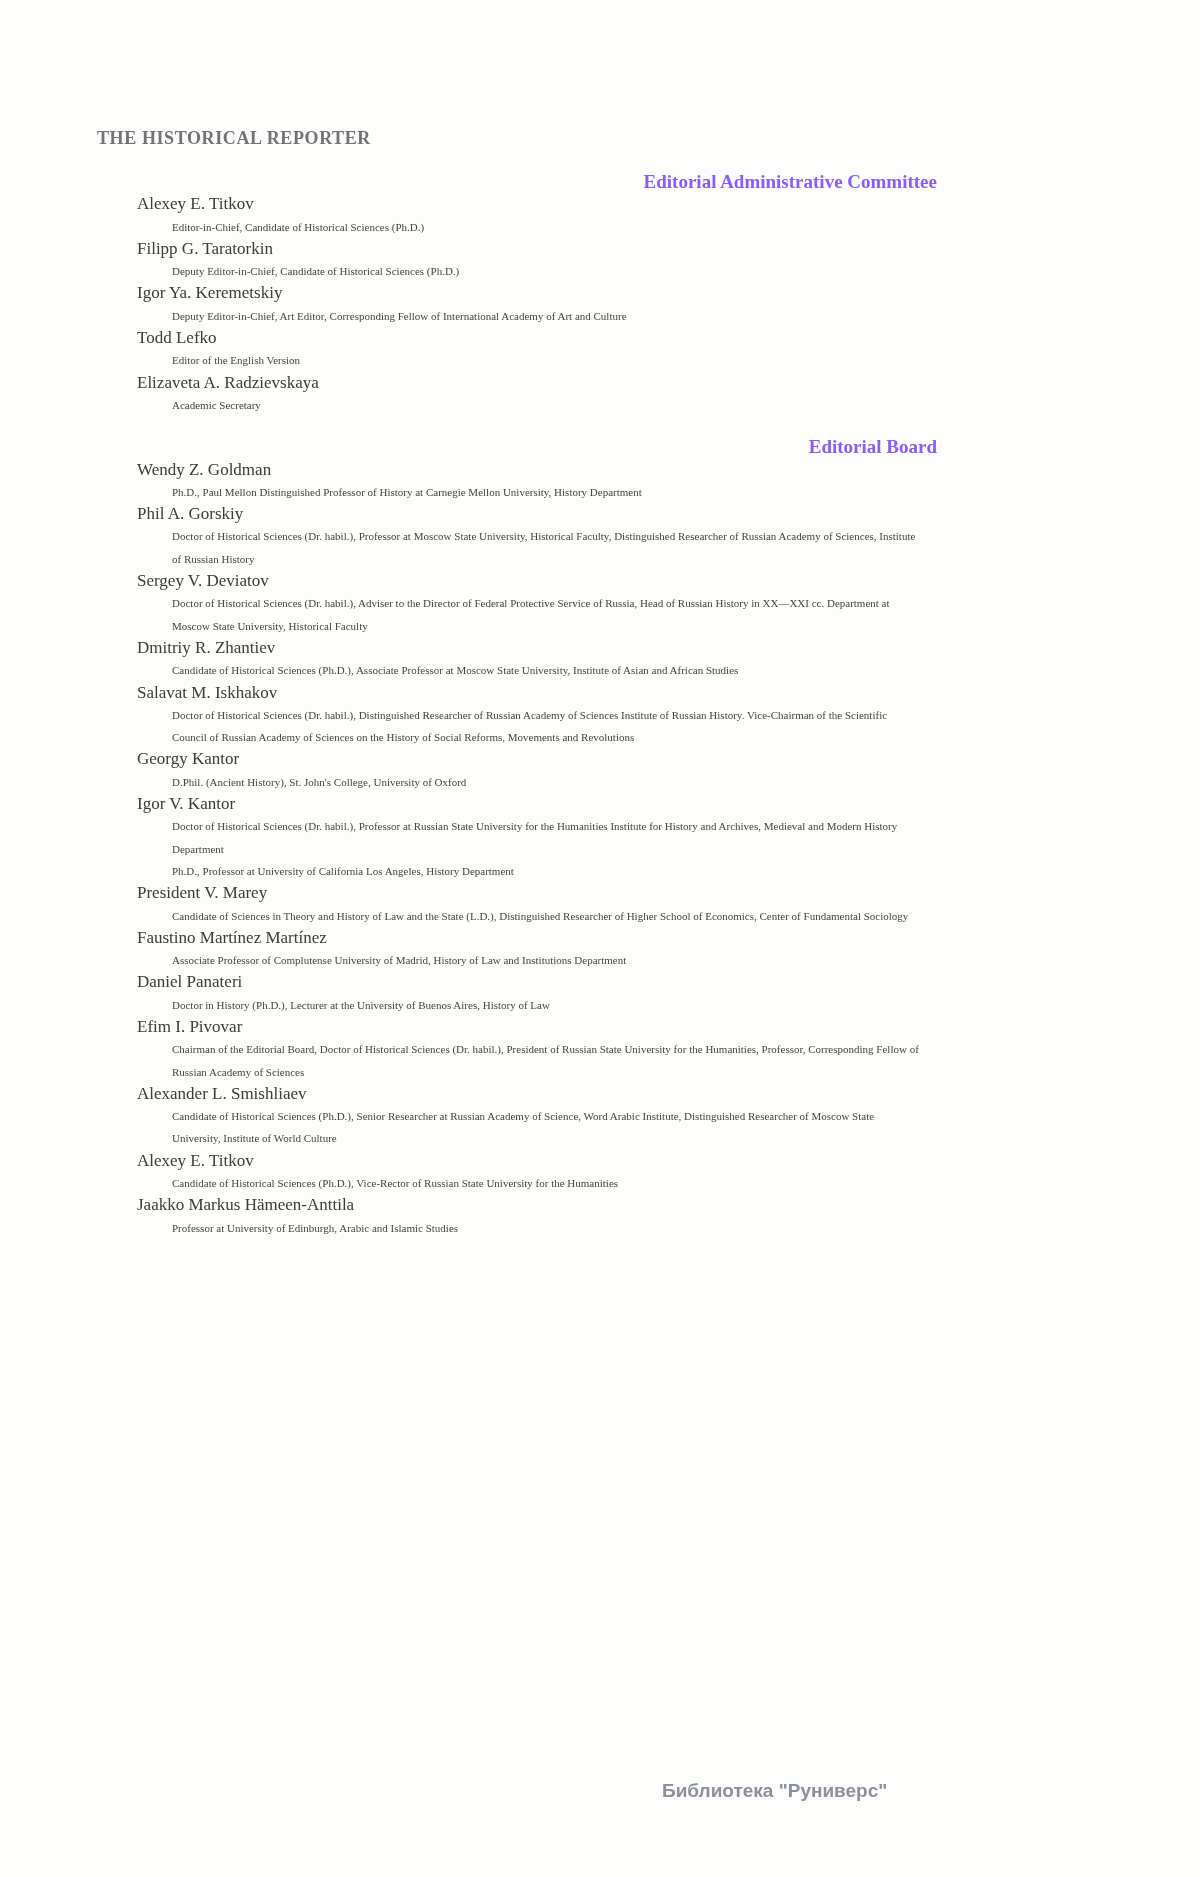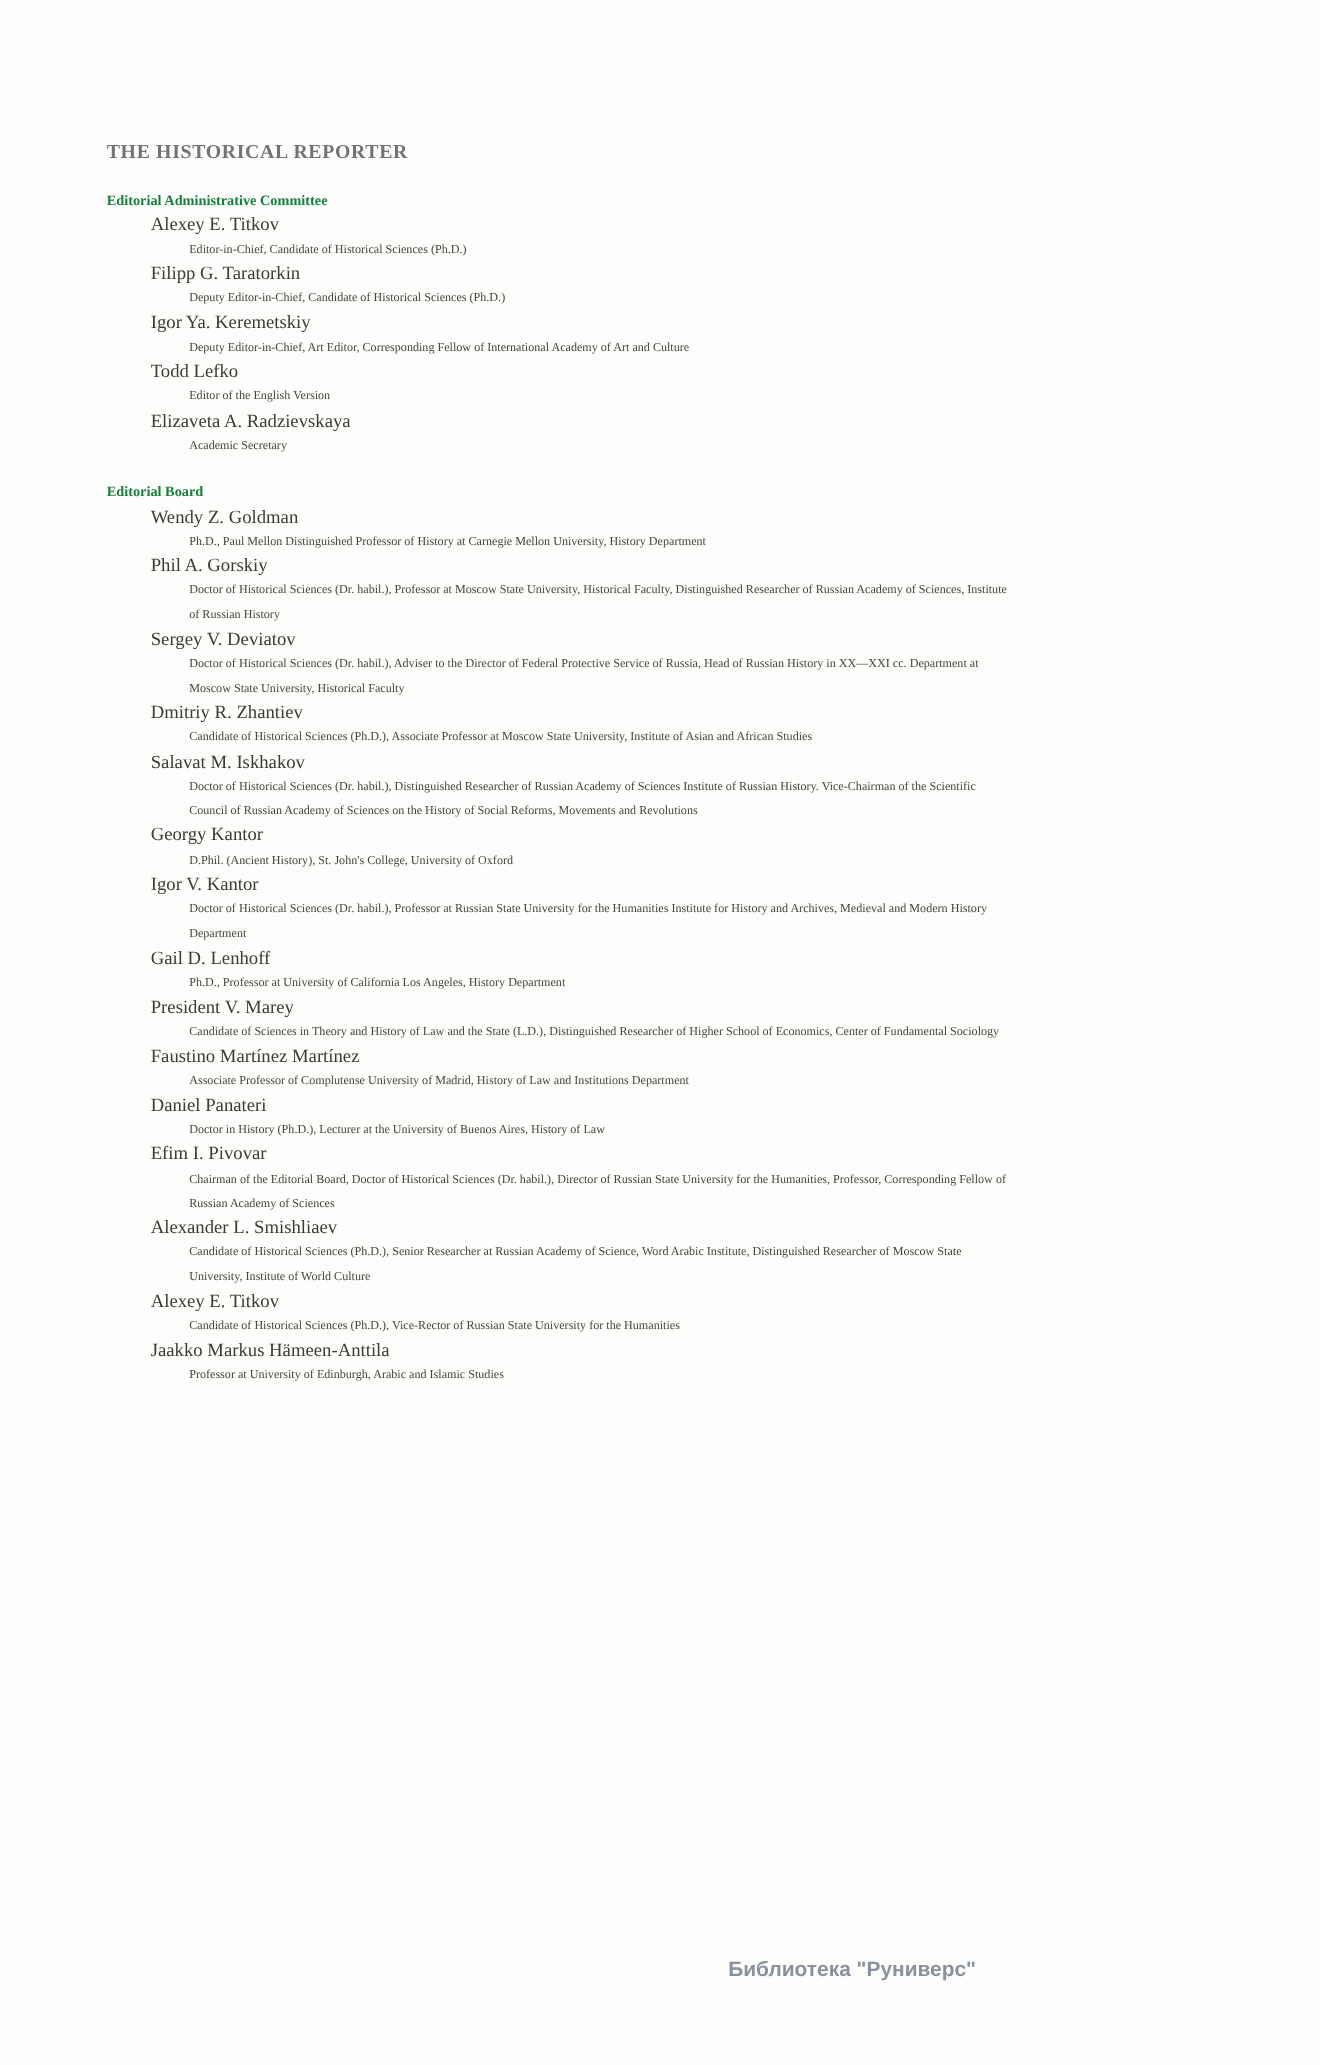--- a/index.html
+++ b/index.html
@@ -25,25 +25,26 @@
     font-size: 18px;
     font-weight: bold;
     letter-spacing: 0.6px;
     margin: 0 0 22px 0;
     color: #737373;
   }
   .section {
     margin-top: 20px;
   }
   .section-heading {
-    font-size: 13px;
+    font-size: 19px;
     font-weight: bold;
     margin: 0;
     line-height: 22.3px;
-    color: #15803d;
+    color: #8b5cf6;
+    text-align: right;
   }
   .member-name {
     font-weight: normal;
     font-size: 17px;
     line-height: 22.3px;
     margin-left: 40px;
     color: #3c3b35;
   }
   .member-role {
     font-size: 11px;
@@ -90,30 +91,29 @@
         <div class="member-name">Sergey V. Deviatov</div>
         <div class="member-role">Doctor of Historical Sciences (Dr. habil.), Adviser to the Director of Federal Protective Service of Russia, Head of Russian History in XX—XXI cc. Department at Moscow State University, Historical Faculty</div>
         <div class="member-name">Dmitriy R. Zhantiev</div>
         <div class="member-role">Candidate of Historical Sciences (Ph.D.), Associate Professor at Moscow State University, Institute of Asian and African Studies</div>
         <div class="member-name">Salavat M. Iskhakov</div>
         <div class="member-role">Doctor of Historical Sciences (Dr. habil.), Distinguished Researcher of Russian Academy of Sciences Institute of Russian History.  Vice-Chairman of the Scientific Council of Russian Academy of Sciences on the History of Social Reforms, Movements and Revolutions</div>
         <div class="member-name">Georgy Kantor</div>
         <div class="member-role">D.Phil. (Ancient History), St. John's College, University of Oxford</div>
         <div class="member-name">Igor V. Kantor</div>
         <div class="member-role">Doctor of Historical Sciences (Dr. habil.), Professor at Russian State University for the Humanities Institute for History and Archives, Medieval and Modern History Department</div>
-        <div class="member-name">Gail D. Lenhoff</div>
         <div class="member-role">Ph.D., Professor at University of California Los Angeles, History Department</div>
         <div class="member-name">President V. Marey</div>
         <div class="member-role">Candidate of Sciences in Theory and History of Law and the State (L.D.), Distinguished Researcher of Higher School of Economics, Center of Fundamental Sociology</div>
         <div class="member-name">Faustino Martínez Martínez</div>
         <div class="member-role">Associate Professor of Complutense University of Madrid, History of Law and Institutions Department</div>
         <div class="member-name">Daniel Panateri</div>
         <div class="member-role">Doctor in History (Ph.D.), Lecturer at the University of Buenos Aires, History of Law</div>
         <div class="member-name">Efim I. Pivovar</div>
-        <div class="member-role">Chairman of the Editorial Board, Doctor of Historical Sciences (Dr. habil.), Director of Russian State University for the Humanities, Professor, Corresponding Fellow of Russian Academy of Sciences</div>
+        <div class="member-role">Chairman of the Editorial Board, Doctor of Historical Sciences (Dr. habil.), President of Russian State University for the Humanities, Professor, Corresponding Fellow of Russian Academy of Sciences</div>
         <div class="member-name">Alexander L. Smishliaev</div>
         <div class="member-role">Candidate of Historical Sciences (Ph.D.), Senior Researcher at Russian Academy of Science, Word Arabic Institute, Distinguished Researcher of Moscow State University, Institute of World Culture</div>
         <div class="member-name">Alexey E. Titkov</div>
         <div class="member-role">Candidate of Historical Sciences (Ph.D.), Vice-Rector of Russian State University for the Humanities</div>
         <div class="member-name">Jaakko Markus Hämeen-Anttila</div>
         <div class="member-role">Professor at University of Edinburgh, Arabic and Islamic Studies</div>
       </section>
     </div>
 </div>
 

